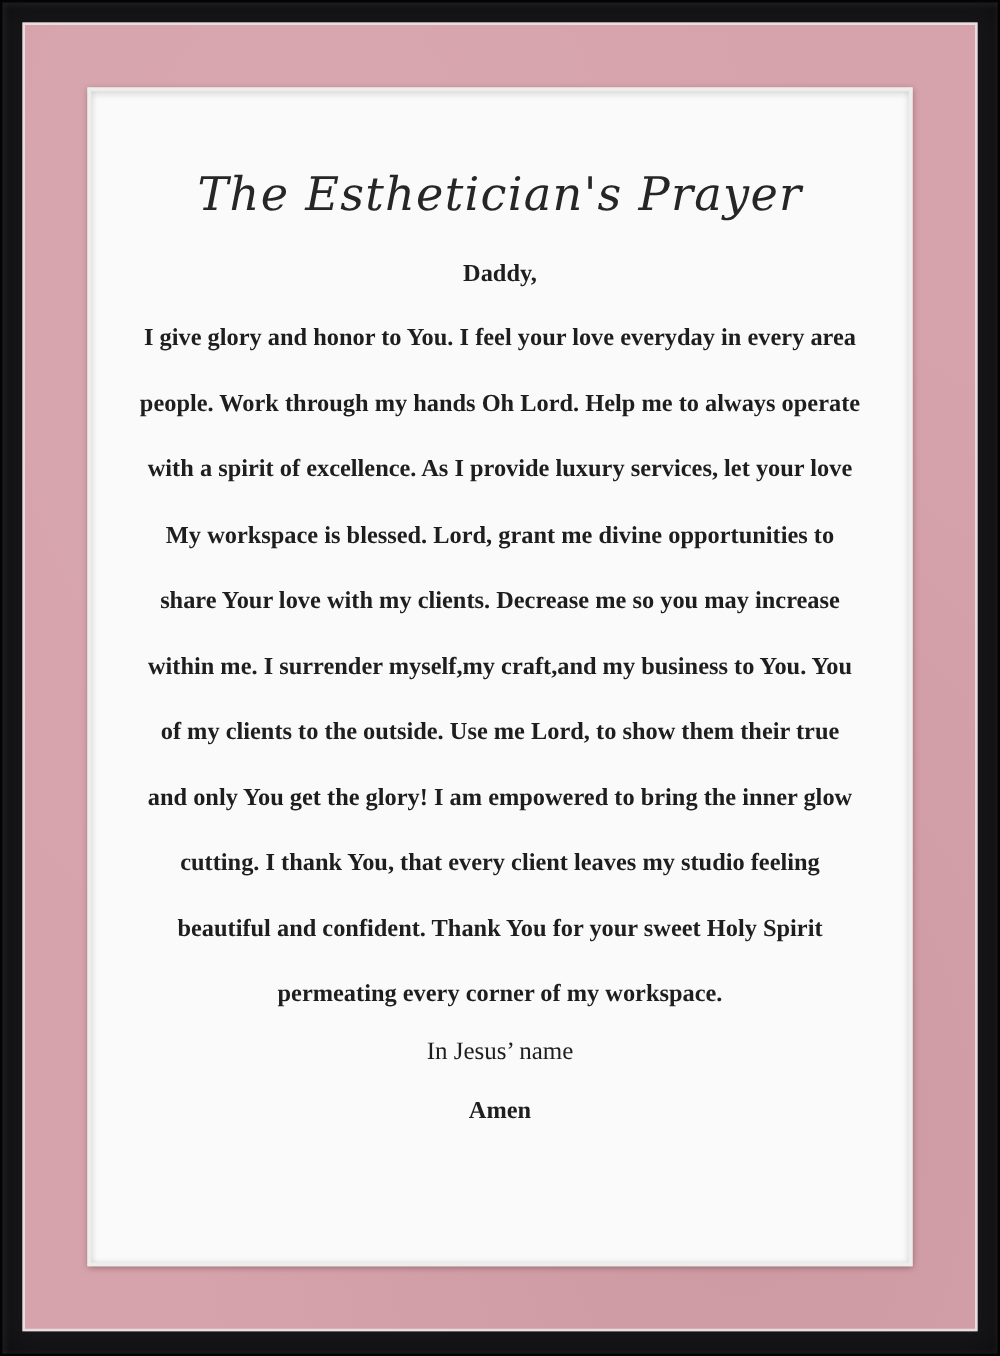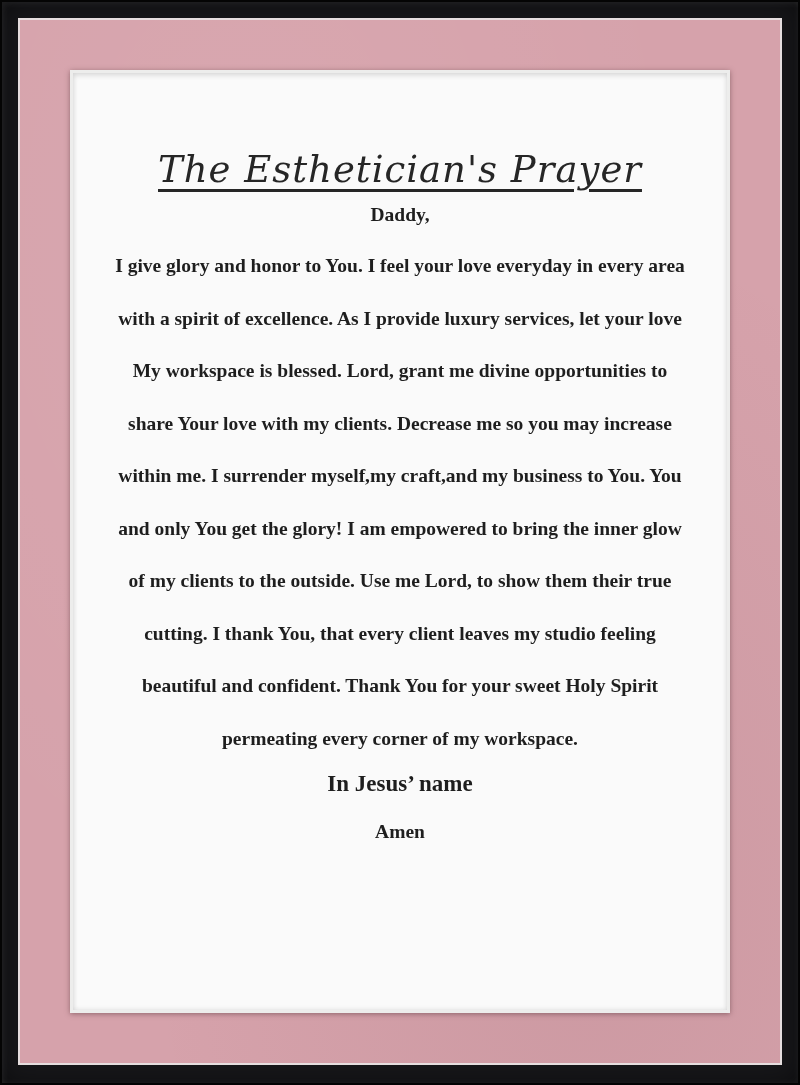--- a/index.html
+++ b/index.html
@@ -45,72 +45,72 @@
     font-family:"Liberation Serif", serif;
     color:var(--ink);
   }
   .title{
     font-family:"DejaVu Serif", serif;
     font-style:italic;
     font-weight:500;
     font-size:37px;
     line-height:60px;
     letter-spacing:1px;
-    margin-top:67px;
+    margin-top:53px;
     color:#262626;
-    text-decoration:underline;
     text-decoration-thickness:2.5px;
     text-underline-offset:7px;
     text-decoration-skip-ink:auto;
   }
   .salutation{
     font-size:19.5px;
     font-weight:600;
     line-height:30px;
-    margin-top:0;
+    margin-top:19px;
   }
   .body{
     margin-top:17px;
     font-size:19.5px;
     font-weight:600;
     line-height:37.5px;
   }
   .body .line{
     white-space:nowrap;
     margin-top:15px;
   }
   .closing{
-    font-size:23px;
-    font-weight:700;
+    font-size:20px;
+    font-weight:400;
     line-height:37.5px;
     margin-top:8px;
   }
   .amen{
     font-size:19.5px;
     font-weight:700;
     line-height:37.5px;
     margin-top:10px;
   }
 </style>
 </head>
 <body>
 
 <div class="frame">
   <div class="mat">
     <div class="paper">
       <h1 class="title">The Esthetician's Prayer</h1>
       <p class="salutation">Daddy,</p>
       <div class="body">
           <div class="line">I give glory and honor to You. I feel your love everyday in every area</div>
+          <div class="line">people. Work through my hands Oh Lord. Help me to always operate</div>
           <div class="line">with a spirit of excellence. As I provide luxury services, let your love</div>
           <div class="line">My workspace is blessed. Lord, grant me divine opportunities to</div>
           <div class="line">share Your love with my clients. Decrease me so you may increase</div>
           <div class="line">within me. I surrender myself,my craft,and my business to You. You</div>
+          <div class="line">of my clients to the outside. Use me Lord, to show them their true</div>
           <div class="line">and only You get the glory! I am empowered to bring the inner glow</div>
-          <div class="line">of my clients to the outside. Use me Lord, to show them their true</div>
           <div class="line">cutting. I thank You, that every client leaves my studio feeling</div>
           <div class="line">beautiful and confident. Thank You for your sweet Holy Spirit</div>
           <div class="line">permeating every corner of my workspace.</div>
         </div>
       <p class="closing">In Jesus’ name</p>
       <p class="amen">Amen</p>
     </div>
   </div>
 </div>
 

